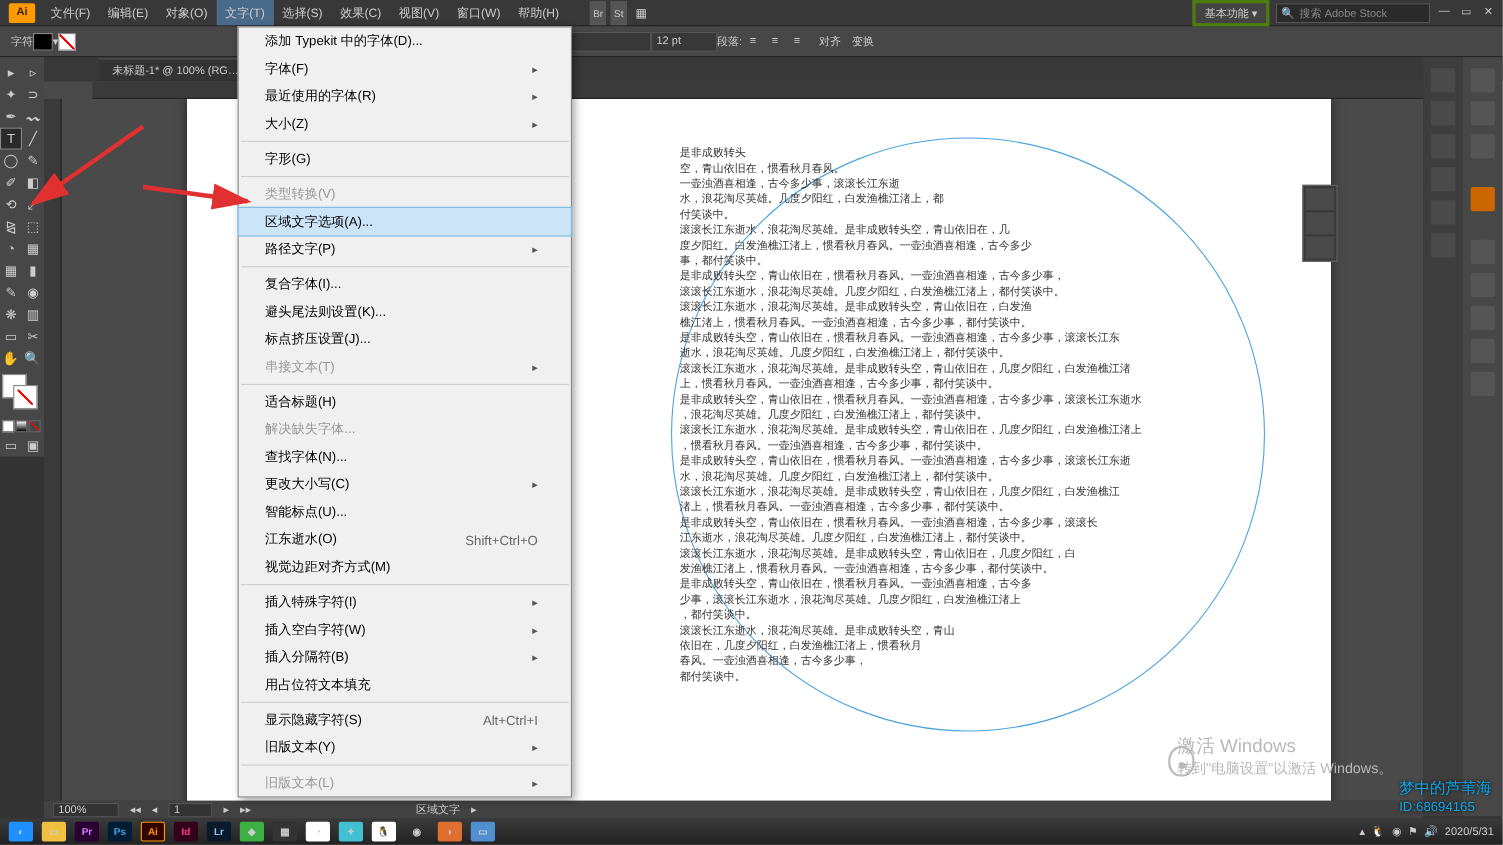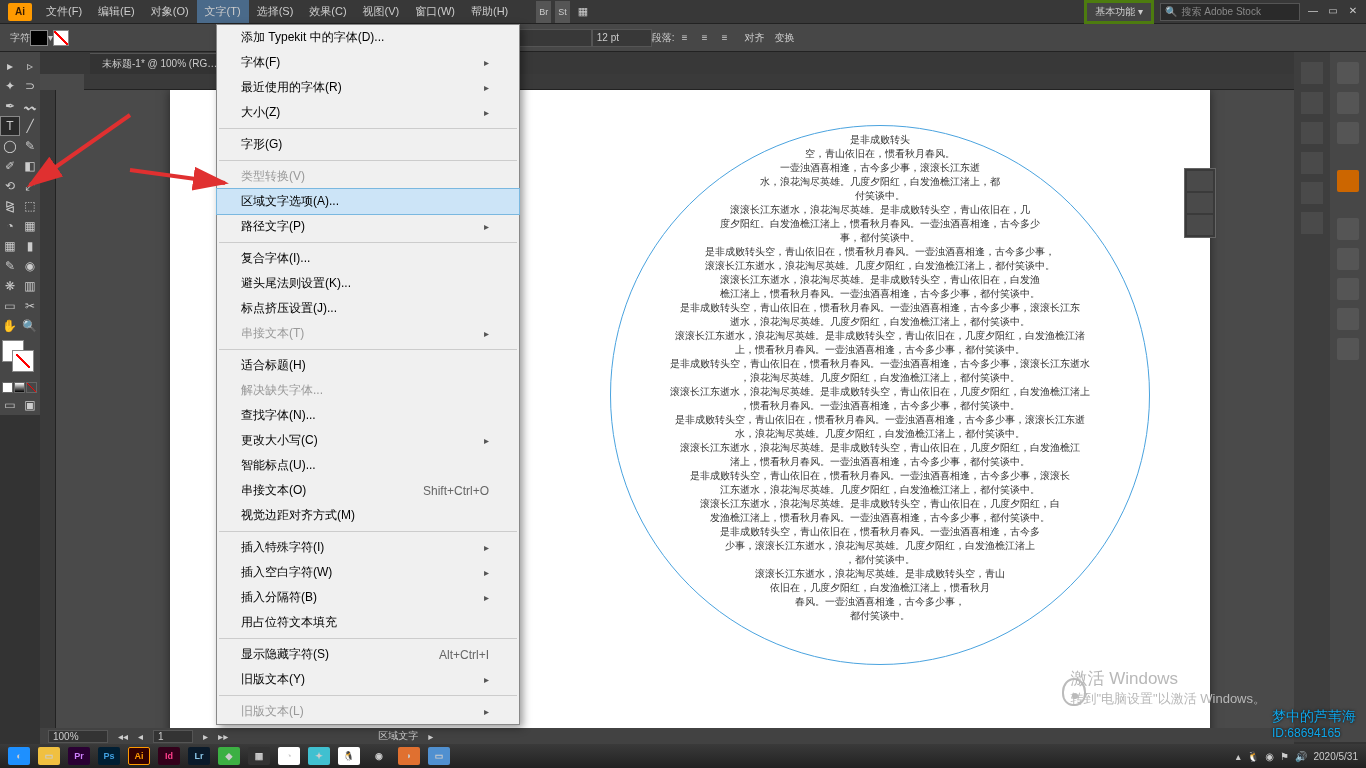--- a/index.html
+++ b/index.html
@@ -46,21 +46,21 @@
 
 .canvas-area { position: absolute; left: 40px; top: 74px; right: 72px; bottom: 40px; background: #4a4a4a; overflow: hidden; }
 .ruler-h { position:absolute; left:84px; right:72px; top:74px; height:16px; background:#3a3a3a; border-bottom:1px solid #222; z-index:5;}
 .ruler-v { position:absolute; left:40px; top:90px; bottom:40px; width:16px; background:#3a3a3a; border-right:1px solid #222;z-index:5; }
 .artboard { position: absolute; left: 130px; top: 16px; width: 1040px; height: 650px; background: #fff; box-shadow: 0 0 10px rgba(0,0,0,0.5); }
 
 
 .circle-wrap { position: absolute; left: 440px; top: 35px; width: 540px; height: 540px; }
 .circle-border { position:absolute; inset:0; border: 1px solid #4aa3df; border-radius: 50%; }
 .circle-text { position:absolute; inset: 8px; font-size: 10px; line-height: 14px; color: #333; overflow: hidden; font-family: "SimSun", serif; }
-.circle-text p { text-align: center; white-space: nowrap; }
+.circle-text p { text-align: left; white-space: nowrap; }
 
 
 .dropdown { position: absolute; left: 216px; top: 24px; width: 304px; background: #f0f0f0; border: 1px solid #888; box-shadow: 3px 3px 8px rgba(0,0,0,0.4); color: #000; font-size: 12px; z-index: 100; }
 .dropdown .mi { padding: 4px 30px 4px 24px; display: flex; justify-content: space-between; align-items: center; }
 .dropdown .mi.highlight { background: #cce4f7; border: 1px solid #7ab8e0; margin:-1px; }
 .dropdown .mi.disabled { color: #999; }
 .dropdown .sep { height: 1px; background: #ccc; margin: 3px 2px; }
 .dropdown .arrow::after { content: '▸'; color: #555; font-size: 10px; }
 
 
@@ -338,21 +338,21 @@
     <div class="mi">
       <span>查找字体(N)...</span>
     </div>
     <div class="mi arrow">
       <span>更改大小写(C)</span>
     </div>
     <div class="mi">
       <span>智能标点(U)...</span>
     </div>
     <div class="mi">
-      <span>串接文本(O)</span>
+      <span>江东逝水(O)</span>
       <span style="color: rgb(102, 102, 102);">Shift+Ctrl+O</span>
     </div>
     <div class="mi">
       <span>视觉边距对齐方式(M)</span>
     </div>
     <div class="sep"></div>
     <div class="mi arrow">
       <span>插入特殊字符(I)</span>
     </div>
     <div class="mi arrow">

